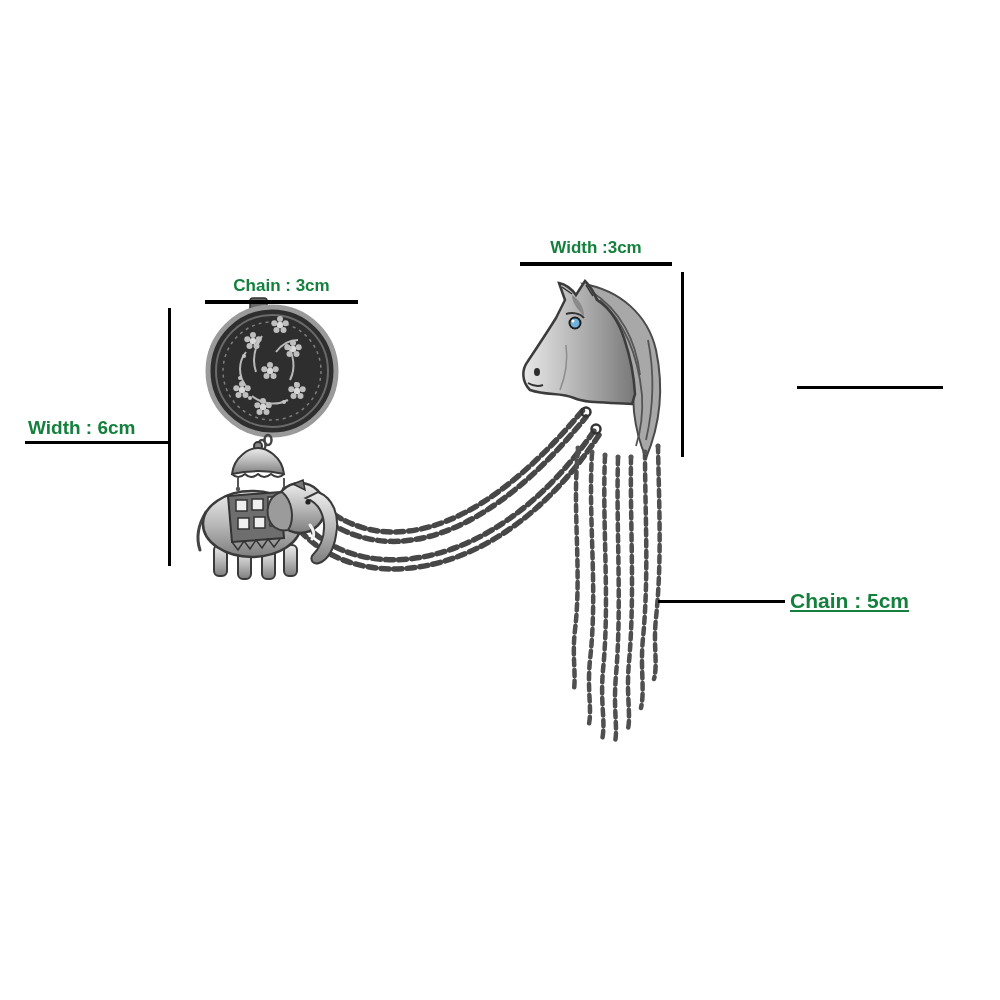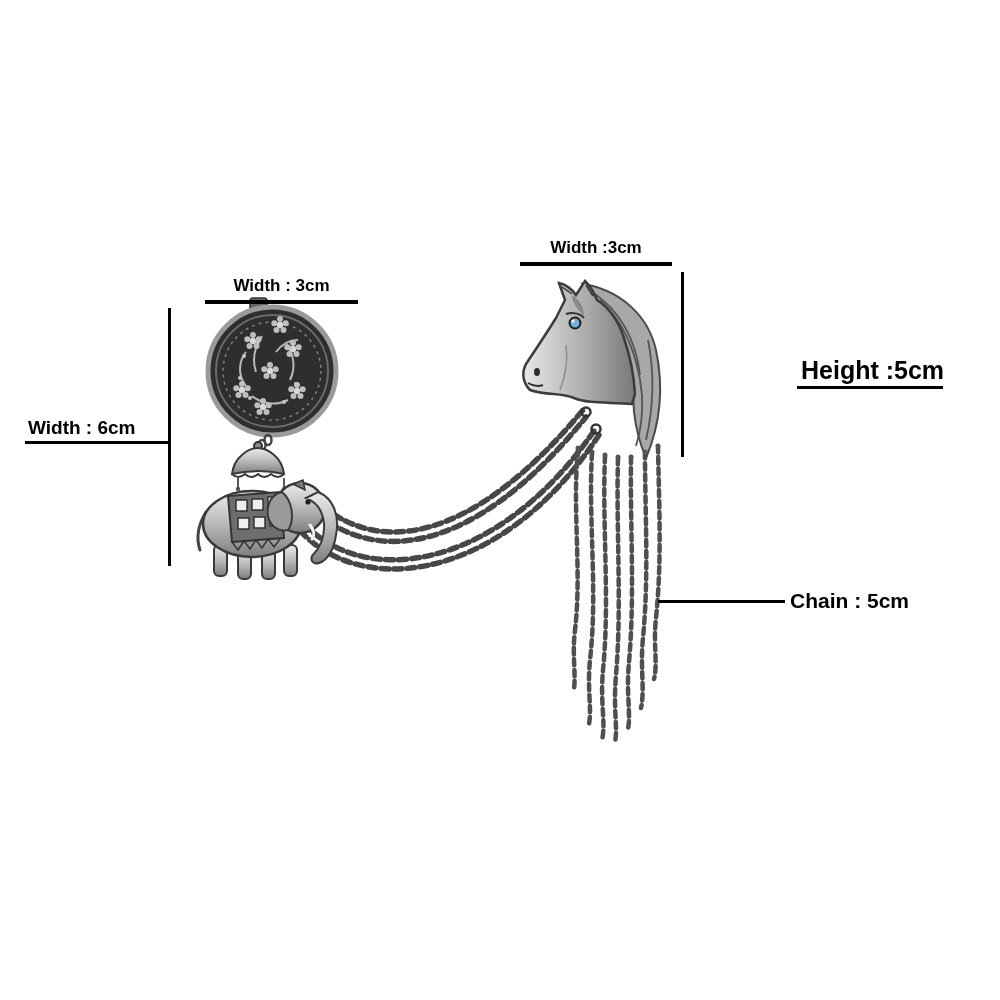--- a/index.html
+++ b/index.html
@@ -2,21 +2,21 @@
 <html><head>
 <meta charset="utf-8">
 <style>
   html,body{margin:0;padding:0;background:#ffffff;}
   .canvas{
     position:relative;width:1000px;height:1000px;background:#ffffff;
     font-family:"Liberation Sans",sans-serif;color:#000;overflow:hidden;
   }
   .art{position:absolute;left:0;top:0;}
   .bar{position:absolute;background:#000;}
-  .label{position:absolute;font-weight:bold;color:#000000;white-space:nowrap;}
+  .label{position:absolute;font-weight:bold;color:#15803d;white-space:nowrap;}
   .label.sm{font-size:17px;}
   .label.md{font-size:19px;}
   .label.lg{font-size:21px;}
   .label.xl{font-size:25px;}
   .center{text-align:center;}
 </style>
 </head>
 <body>
 
 <div class="canvas">
@@ -175,30 +175,29 @@
           <circle cx="592" cy="452" r="2.5"></circle>
         <circle cx="605" cy="455" r="2.5"></circle>
           <circle cx="618" cy="457" r="2.5"></circle>
         <circle cx="631" cy="457" r="2.5"></circle>
           <circle cx="645" cy="452" r="2.5"></circle>
         <circle cx="658" cy="446" r="2.5"></circle>
       </g>
     </g>
   </svg>
 
-  <div class="label sm center" style="left:205px;top:276px;width:153px;">Width : 3cm</div>
+  <div class="label sm center" style="left:205px;top:276px;width:153px;">Chain : 3cm</div>
   <div class="bar" style="left:205px;top:300px;width:153px;height:4px;"></div>
 
   <div class="label sm center" style="left:520px;top:238px;width:152px;">Width :3cm</div>
   <div class="bar" style="left:520px;top:262px;width:152px;height:4px;"></div>
 
   <div class="bar" style="left:681px;top:272px;width:3px;height:185px;"></div>
-  <div class="label xl" style="left:801px;top:356px;">Height :5cm</div>
   <div class="bar" style="left:797px;top:386px;width:146px;height:3px;"></div>
 
   <div class="bar" style="left:168px;top:308px;width:3px;height:258px;"></div>
   <div class="label md" style="left:28px;top:417px;">Width : 6cm</div>
   <div class="bar" style="left:25px;top:441px;width:146px;height:3px;"></div>
 
   <div class="bar" style="left:658px;top:600px;width:127px;height:3px;"></div>
-  <div class="label lg" style="left:790px;top:589px;">Chain : 5cm</div>
+  <div class="label lg" style="left:790px;top:589px;text-decoration:underline;">Chain : 5cm</div>
 
 </div>
 
 </body></html>

